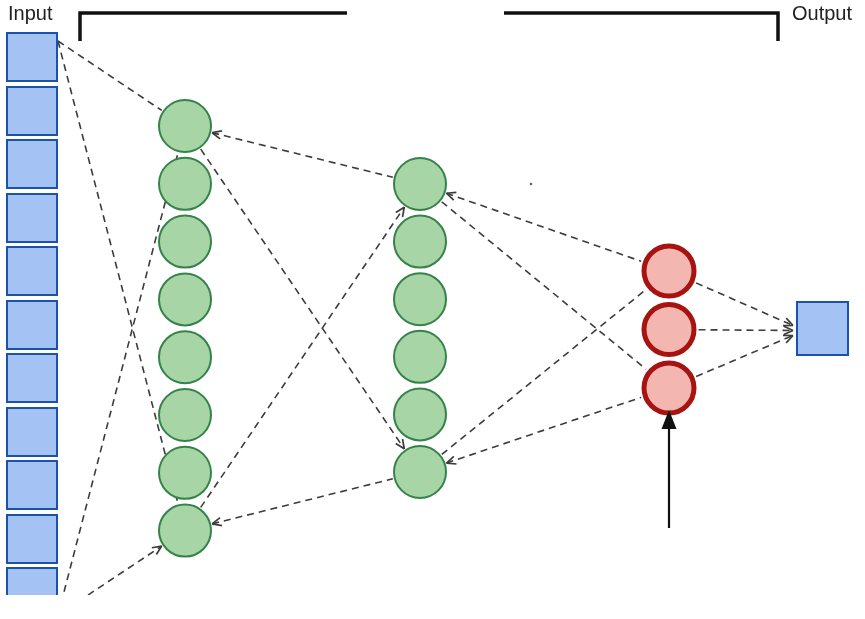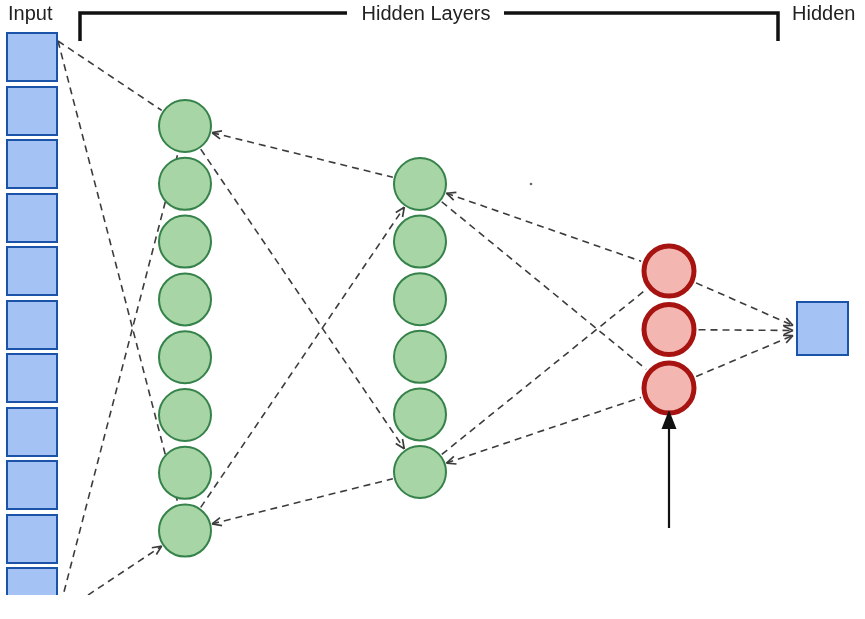--- a/index.html
+++ b/index.html
@@ -85,15 +85,14 @@
       <circle cx="420" cy="472" r="26" fill="#a8d5a5" stroke="#35824a" stroke-width="2"></circle>
       <circle cx="669" cy="271" r="25" fill="#f3b6b1" stroke="#a61310" stroke-width="5"></circle>
       <circle cx="669" cy="329.5" r="25" fill="#f3b6b1" stroke="#a61310" stroke-width="5"></circle>
       <circle cx="669" cy="388" r="25" fill="#f3b6b1" stroke="#a61310" stroke-width="5"></circle>
       <rect x="797" y="302" width="51" height="53" fill="#a4c2f4" stroke="#1a53a8" stroke-width="2"></rect>
       <line x1="669" y1="528" x2="669" y2="420" stroke="#111111" stroke-width="2.2"></line>
       <polygon points="669,410 661.5,429 676.5,429" fill="#111111"></polygon>
       <circle cx="531" cy="184" r="1.3" fill="#666666"></circle>
     </svg>
   <div class="label" id="lbl-input">Input</div>
-  <div class="label" id="lbl-hidden">Hidden Layers</div>
-  <div class="label" id="lbl-output">Hidden</div>
+  <div class="label" id="lbl-output">Output</div>
 </div>
 
 </body></html>

